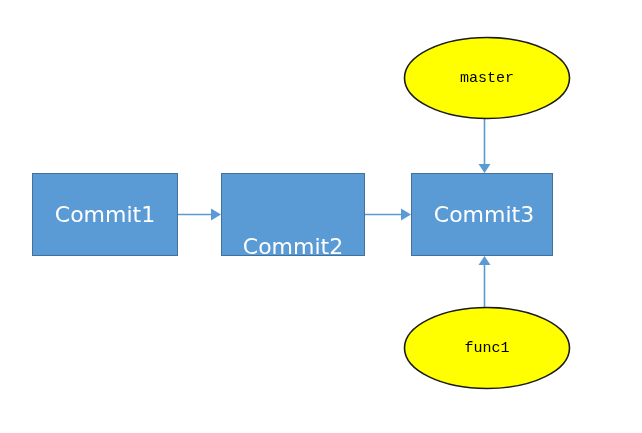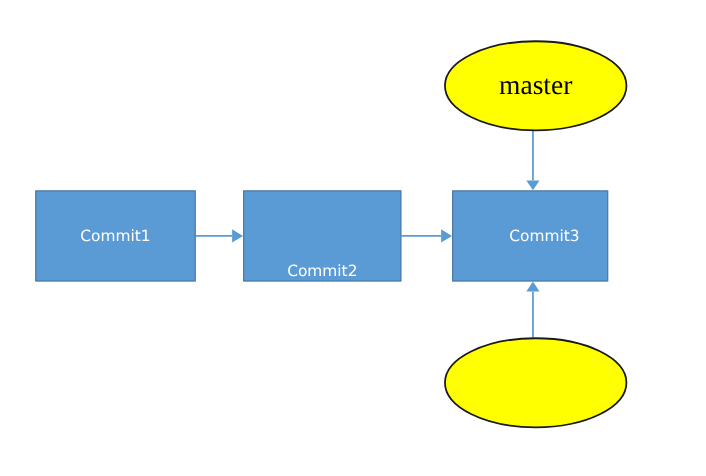--- a/index.html
+++ b/index.html
@@ -28,34 +28,34 @@
     position: absolute;
     display: flex;
     align-items: center;
     justify-content: center;
     text-align: center;
     white-space: nowrap;
     pointer-events: none;
   }
   .commit-label {
     color: #ffffff;
-    font-size: 14px;
+    font-size: 22px;
     font-family: "DejaVu Sans", sans-serif;
     letter-spacing: 0px;
   }
   .branch-label {
     color: #000000;
-    font-size: 25px;
-    font-family: Liberation Serif, serif;
+    font-size: 15px;
+    font-family: Liberation Mono, monospace;
     letter-spacing: 0px;
   }
   
   #label-commit1 { left: 32px;  top: 173px; width: 146px; height: 83px; }
   #label-commit2 { left: 221px; top: 173px; width: 144px; height: 83px; margin-top: 32px; }
-  #label-commit3 { left: 411px; top: 173px; width: 168px; height: 83px; }
+  #label-commit3 { left: 400px; top: 173px; width: 168px; height: 83px; }
   
   #label-master { left: 404px; top: 37px;  width: 166px; height: 82px; }
   #label-func1  { left: 404px; top: 307px; width: 166px; height: 82px; }
 </style>
 </head>
 <body>
 
 <div id="canvas">
 
   <svg id="diagram-svg" viewBox="0 0 642 433" xmlns="http://www.w3.org/2000/svg">
@@ -93,14 +93,15 @@
   </svg>
 
   <div class="node-label commit-label" id="label-commit1">Commit1</div>
 
   <div class="node-label commit-label" id="label-commit2">Commit2</div>
 
   <div class="node-label commit-label" id="label-commit3">Commit3</div>
 
   <div class="node-label branch-label" id="label-master">master</div>
 
+  <div class="node-label branch-label" id="label-func1">func1</div>
 
 </div>
 
 </body></html>

